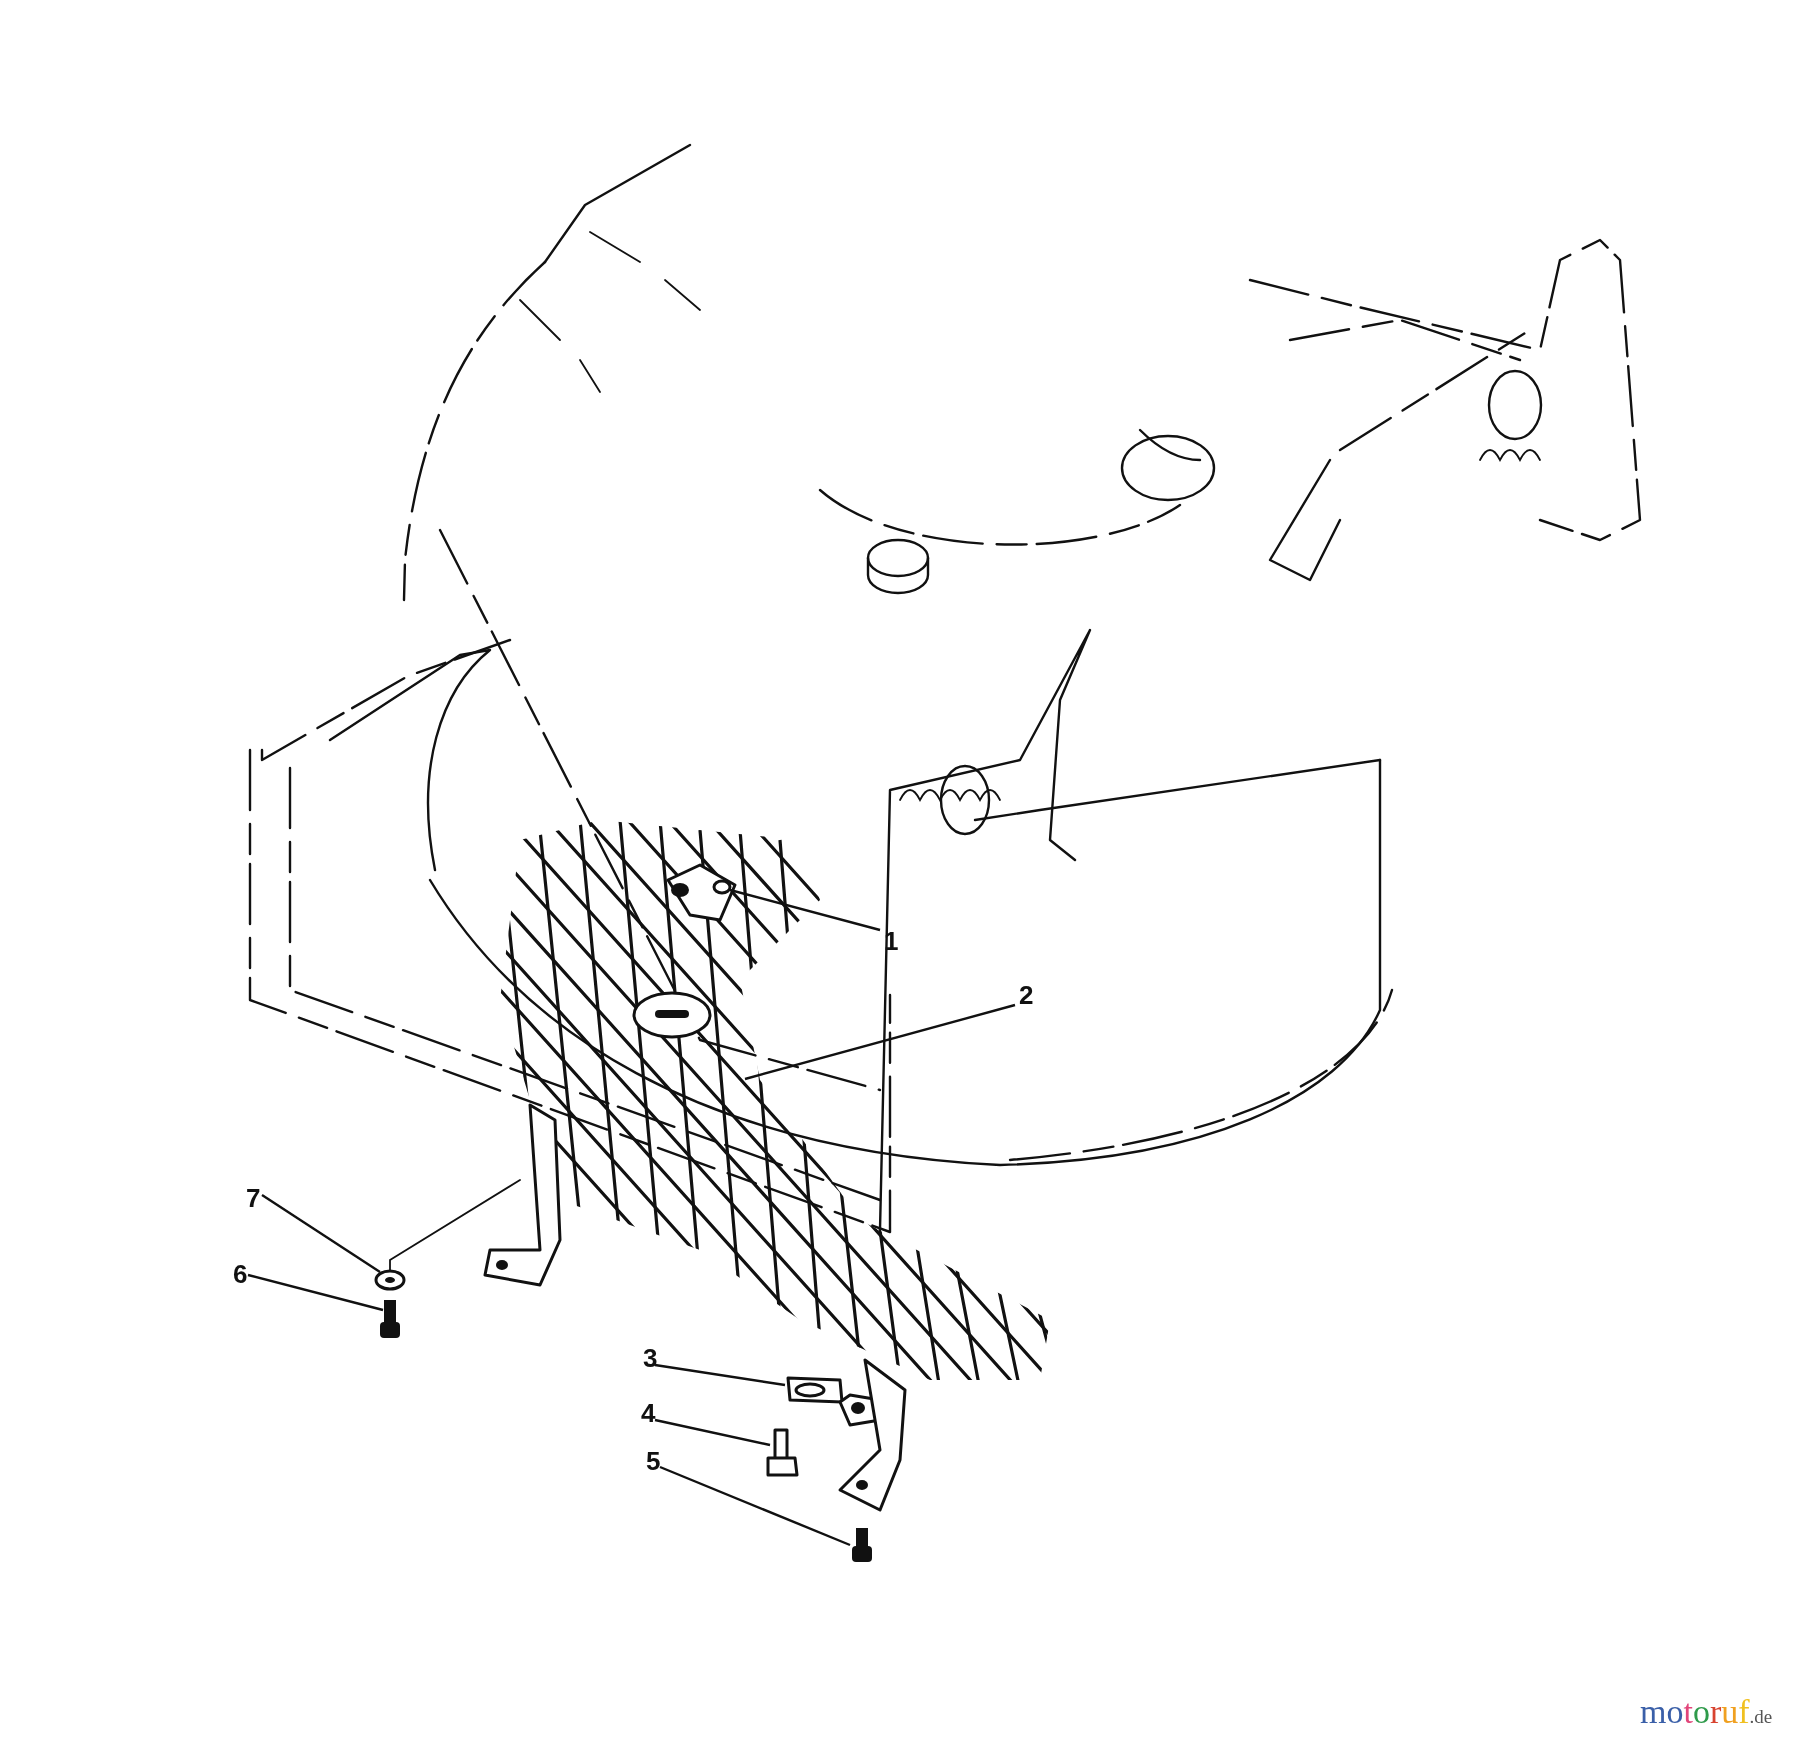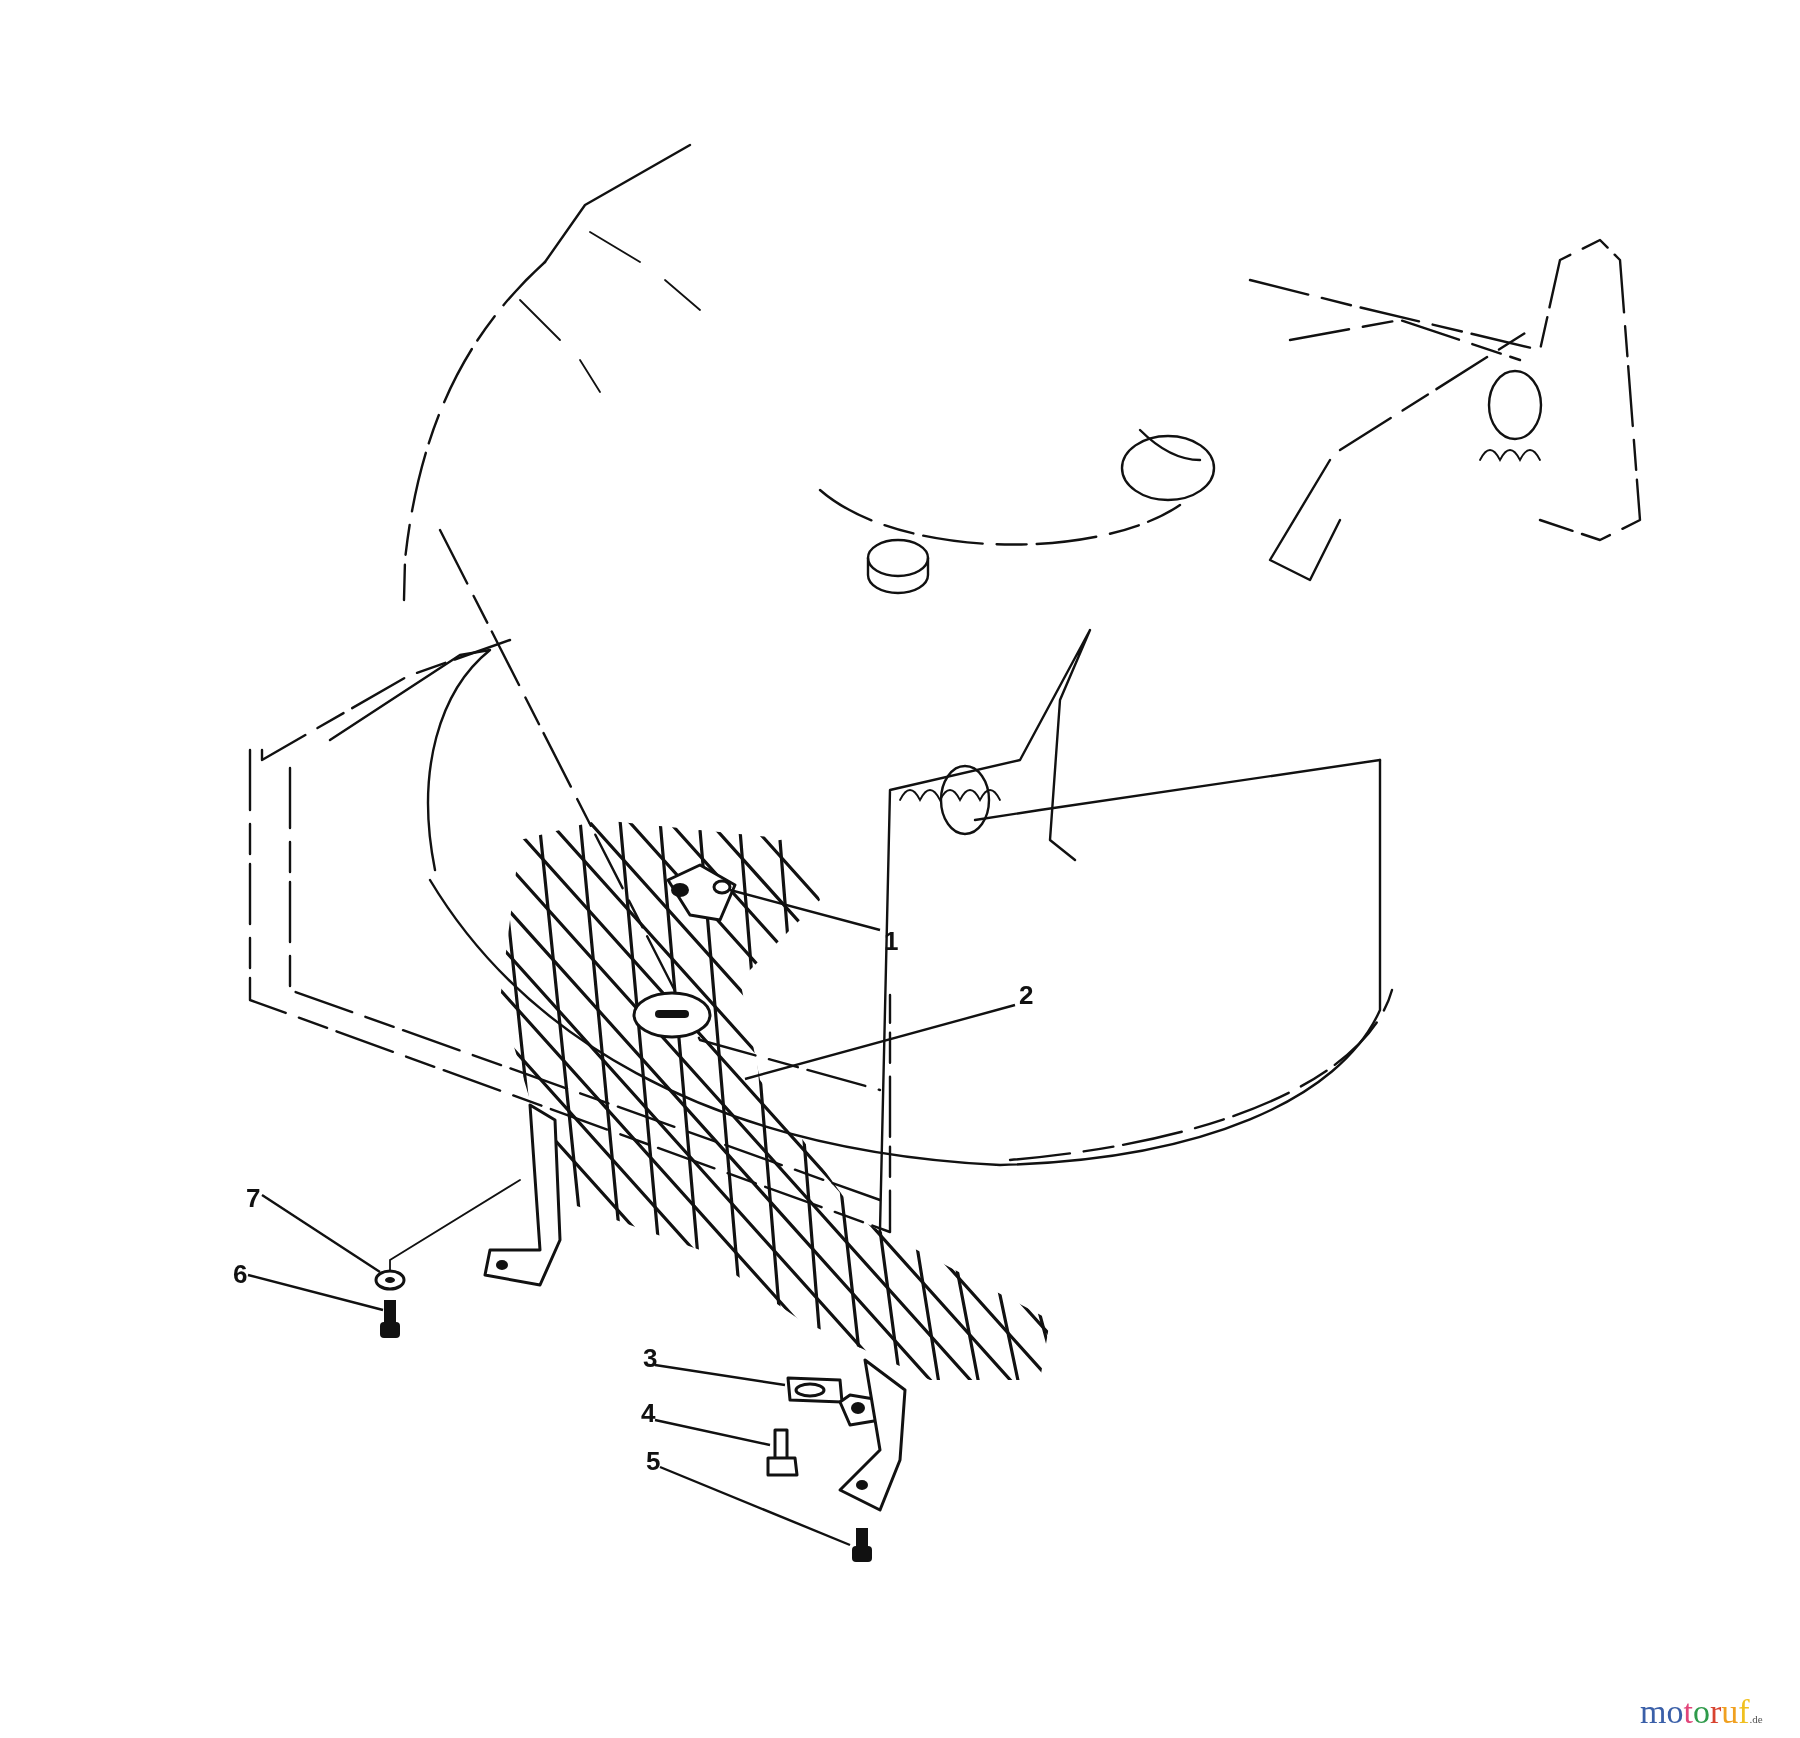--- a/index.html
+++ b/index.html
@@ -11,21 +11,21 @@
   .dash { stroke-dasharray: 60 14 30 10; }
   .mesh { fill: none; stroke: #111; stroke-width: 3.2; }
   .part { fill: #fff; stroke: #111; stroke-width: 3; stroke-linejoin: round; }
   .solid { fill: #111; }
   .leader { stroke: #111; stroke-width: 2.4; fill: none; }
   .callout { position: absolute; font-weight: bold; font-size: 26px; color: #111;
              font-family: "Liberation Sans", sans-serif; }
   #watermark { position: absolute; left: 1640px; top: 1693px; font-family: "Liberation Serif", serif;
                font-size: 34px; letter-spacing: 0px; }
   #watermark span { display: inline-block; }
-  #watermark .tld { font-size: 11px; color: #555; }
+  #watermark .tld { font-size: 19px; color: #555; }
 </style>
 </head>
 <body>
 
 <svg id="diagram" viewBox="0 0 1800 1738" xmlns="http://www.w3.org/2000/svg">
 
   <g>
     <path class="line dash" d="M545 262 C 470 330, 420 420, 405 560 L 404 600"></path>
     <path class="line" d="M545 262 L 585 205 L 690 145"></path>
     <path class="thin" d="M590 232 L 640 262 M 665 280 L 700 310"></path>

